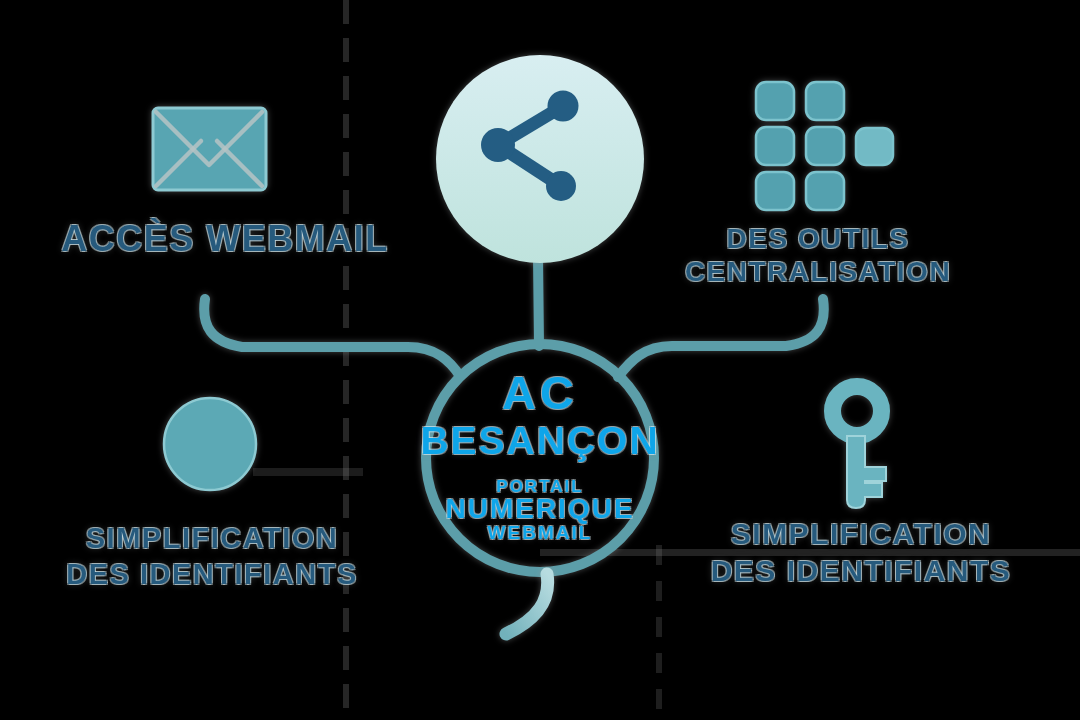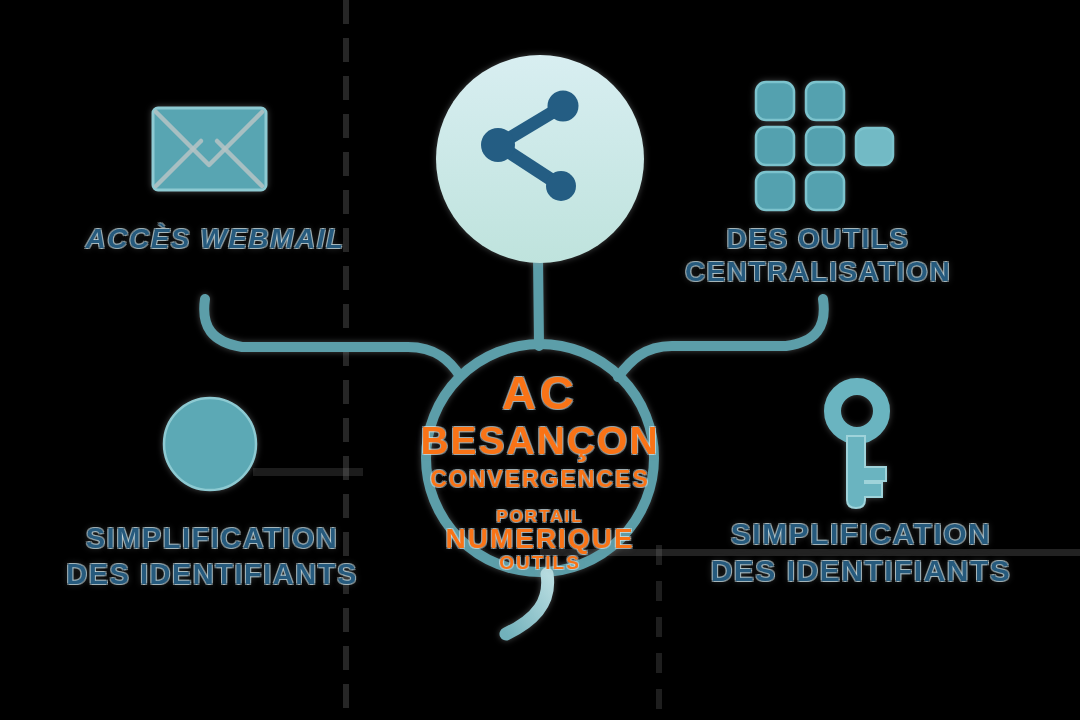--- a/index.html
+++ b/index.html
@@ -11,28 +11,28 @@
   .halo { filter: drop-shadow(0 0 3px rgba(150,156,158,0.45)); }
 
   .label {
     position:absolute; transform:translateX(-50%); text-align:center;
     color:#265a7d; font-weight:bold; white-space:nowrap;
     text-shadow:
       -1px -1px 0 rgba(214,236,241,.50), 1px -1px 0 rgba(214,236,241,.50),
       -1px 1px 0 rgba(214,236,241,.50), 1px 1px 0 rgba(214,236,241,.50),
       0 0 7px rgba(138,146,148,.40);
   }
-  .label-tl { left:215px; top:222px; font-size:28px; letter-spacing:1.5px; line-height:33px;font-style:italic; }
+  .label-tl { left:225px; top:222px; font-size:36px; letter-spacing:1.5px; line-height:33px; }
   .label-tr { left:818px; top:222px; font-size:28px; letter-spacing:1.5px; line-height:33px; }
   .label-bl { left:212px; top:520px; font-size:29px; letter-spacing:1.5px; line-height:36px; }
   .label-br { left:861px; top:515px; font-size:30px; letter-spacing:1.5px; line-height:37px; }
 
   .center-text {
     position:absolute; left:540px; top:368px; transform:translateX(-50%);
-    text-align:center; color:#f97316; font-weight:bold; white-space:nowrap;
+    text-align:center; color:#0ea5e9; font-weight:bold; white-space:nowrap;
     text-shadow:
       -1px -1px 0 rgba(214,236,241,.45), 1px -1px 0 rgba(214,236,241,.45),
       -1px 1px 0 rgba(214,236,241,.45), 1px 1px 0 rgba(214,236,241,.45),
       0 0 6px rgba(138,146,148,.35);
   }
   .ct-ac     { font-size:47px; letter-spacing:4px;   line-height:49px; }
   .ct-bes    { font-size:39px; letter-spacing:2px;   line-height:47px;text-align:center; }
   .ct-conv   { font-size:23px; letter-spacing:2px;   line-height:30px; }
   .ct-portail{ font-size:17px; letter-spacing:2px;   line-height:20px; margin-top:13px; }
   .ct-num    { font-size:28px; letter-spacing:2px;   line-height:24px; }
@@ -130,19 +130,18 @@
   </div>
 
   <div class="label label-br">
     <div>SIMPLIFICATION</div>
     <div>DES IDENTIFIANTS</div>
   </div>
 
   <div class="center-text">
     <div class="ct-ac">AC</div>
     <div class="ct-bes">BESANÇON</div>
-    <div class="ct-conv">CONVERGENCES</div>
     <div class="ct-portail">PORTAIL</div>
     <div class="ct-num">NUMERIQUE</div>
-    <div class="ct-unifie">OUTILS</div>
+    <div class="ct-unifie">WEBMAIL</div>
   </div>
 
 </div>
 
 </body></html>

